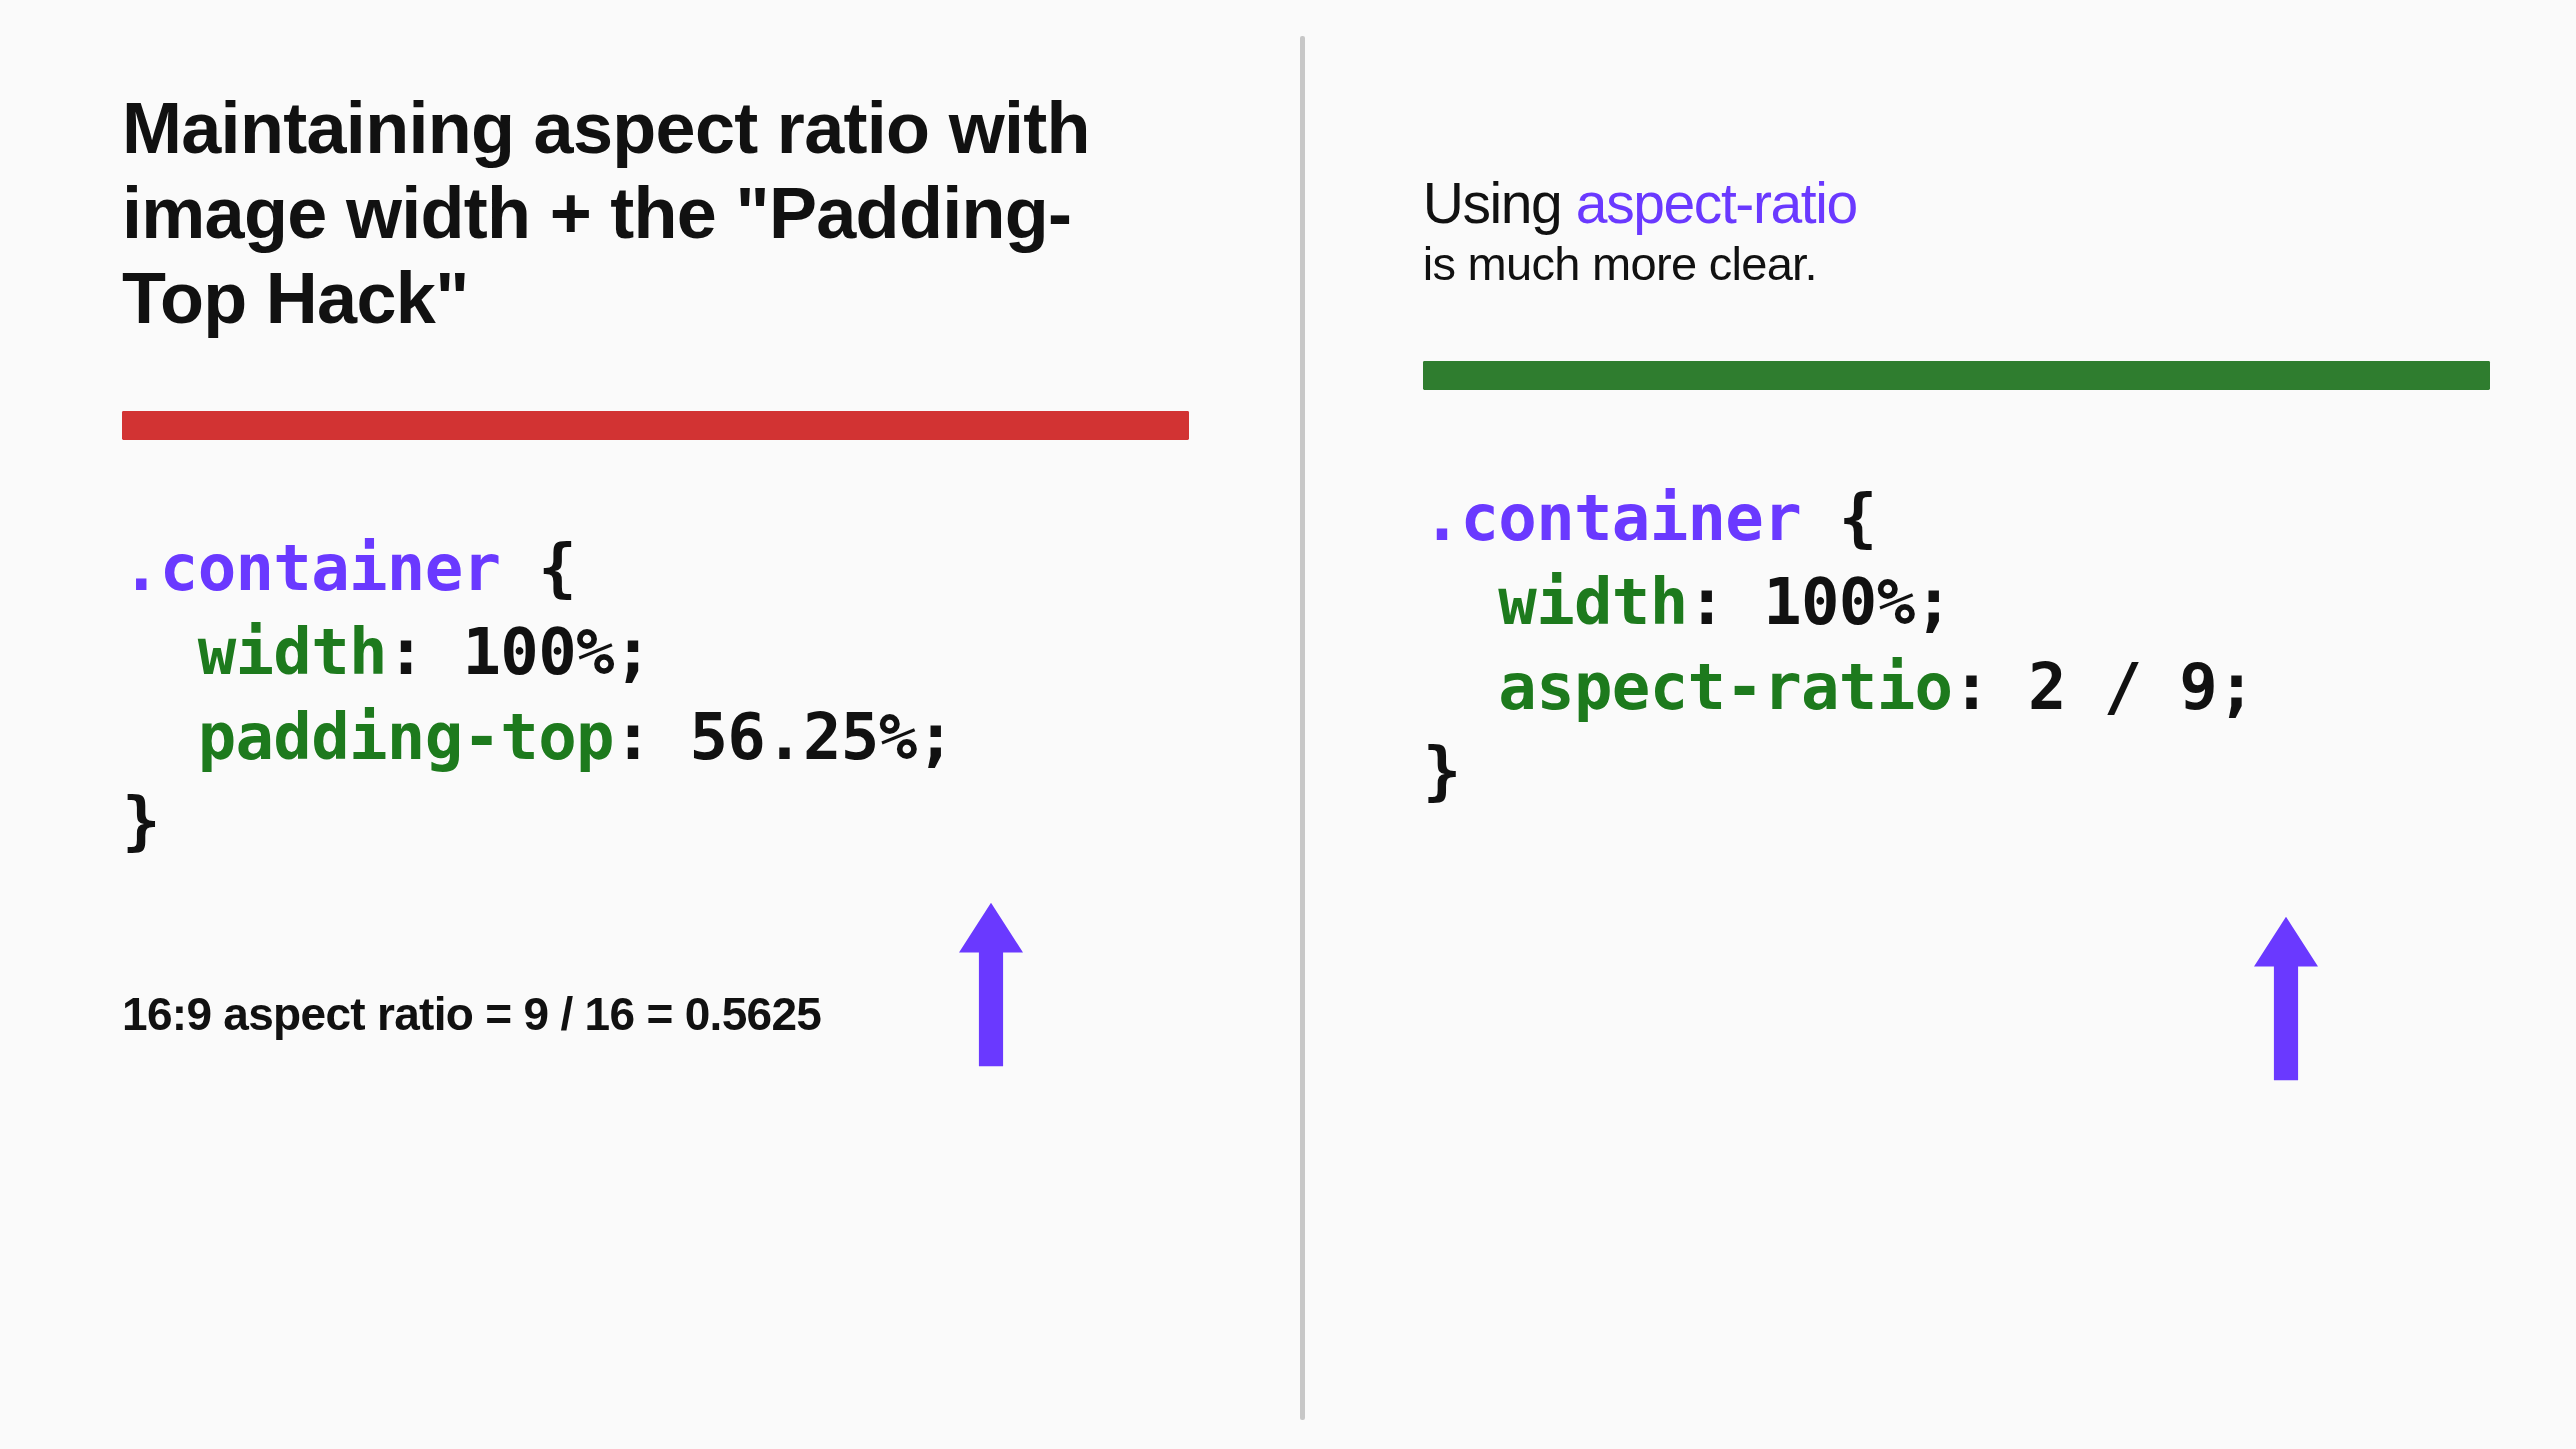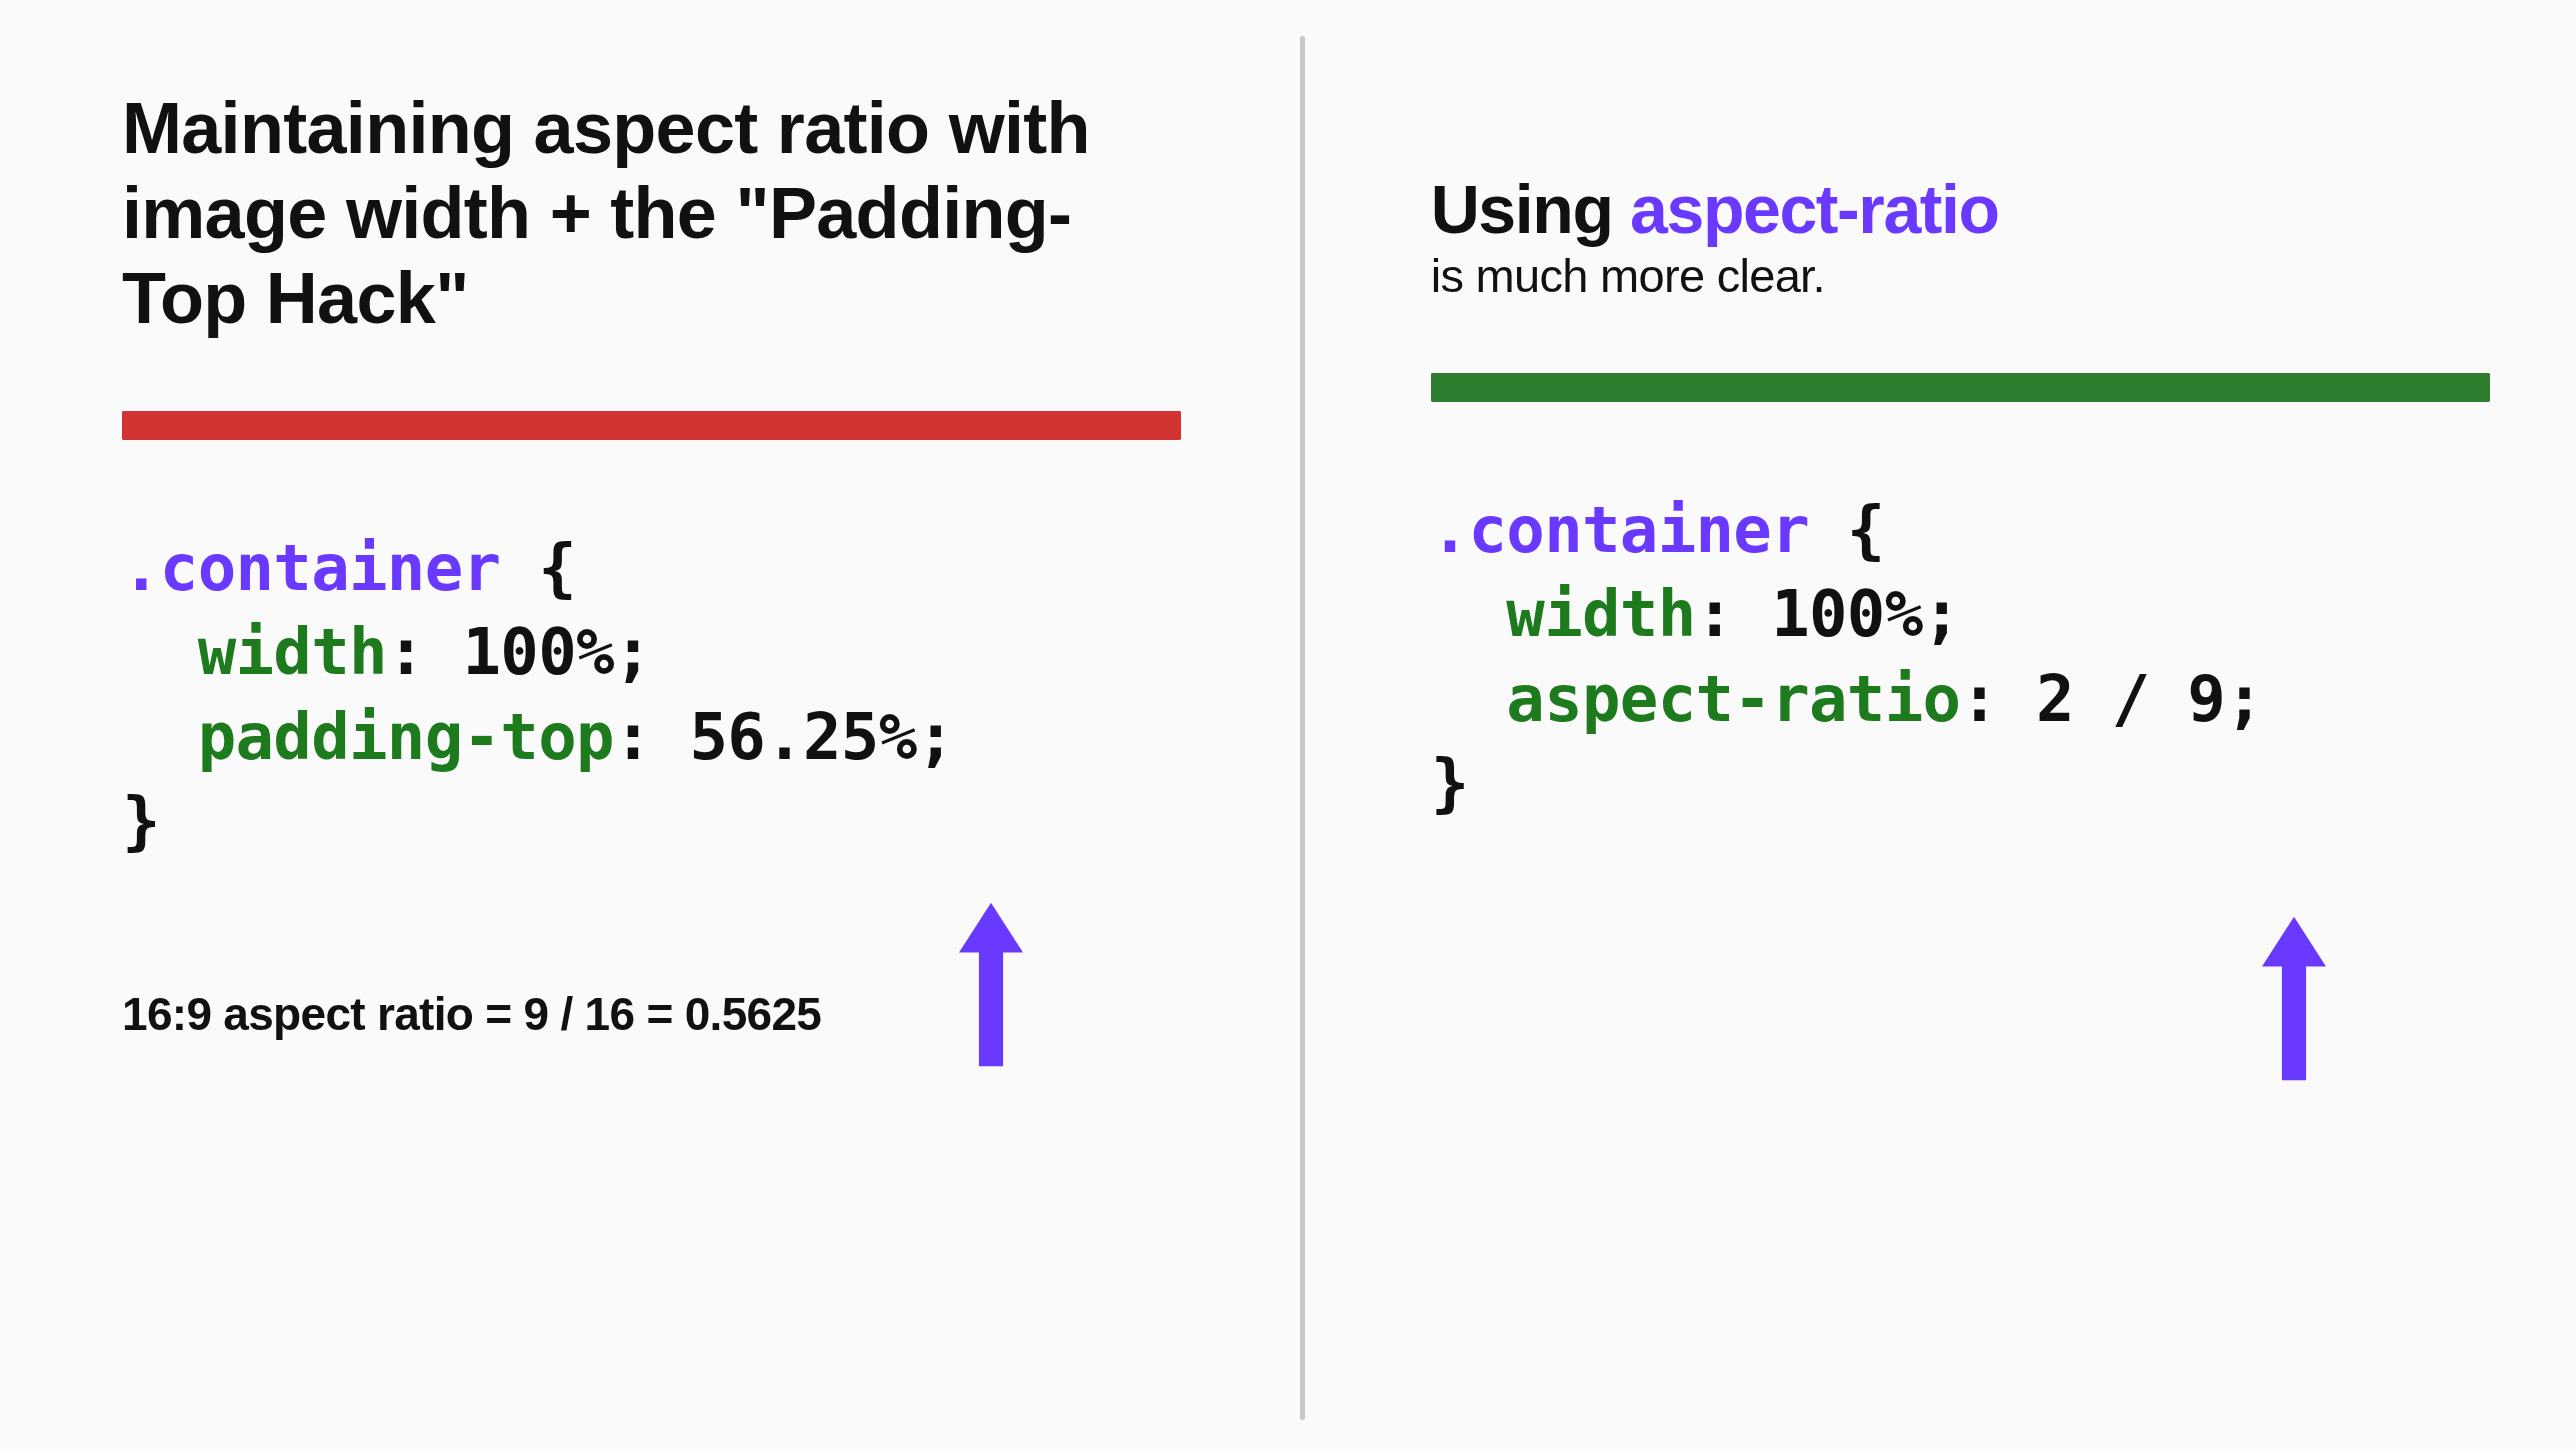--- a/index.html
+++ b/index.html
@@ -12,21 +12,21 @@
   .page {
     width: 2576px; height: 1449px;
     position: relative;
     background: #fafafa;
     transform-origin: top left;
   }
   .columns {
     display: flex;
     width: 100%; height: 100%;
     align-items: flex-start;
-    gap: 12px;
+    gap: 4px;
   }
   .col {
     flex: 1 1 0;
     padding: 86px 107px 0 122px;
     position: relative;
   }
   .col-right { padding-left: 114px; padding-right: 86px; }
   .divider {
     width: 4.3px;
     background: #c7c7c7;
@@ -39,22 +39,22 @@
   .heading {
     font-weight: 800;
     font-size: 72px;
     line-height: 1.18;
     letter-spacing: -0.7px;
   }
   .heading-right-wrap {
     padding-top: 86px;
   }
   .heading-right {
-    font-weight: 700;
-    font-size: 68px;
+    font-weight: 400;
+    font-size: 57px;
     line-height: 1.1;
     letter-spacing: -1.4px;
   }
   .heading-right .accent { color: #6a39ff; }
   .subheading {
     font-weight: 400;
     font-size: 47px;
     margin-top: 1px;
     letter-spacing: -0.7px;
   }

